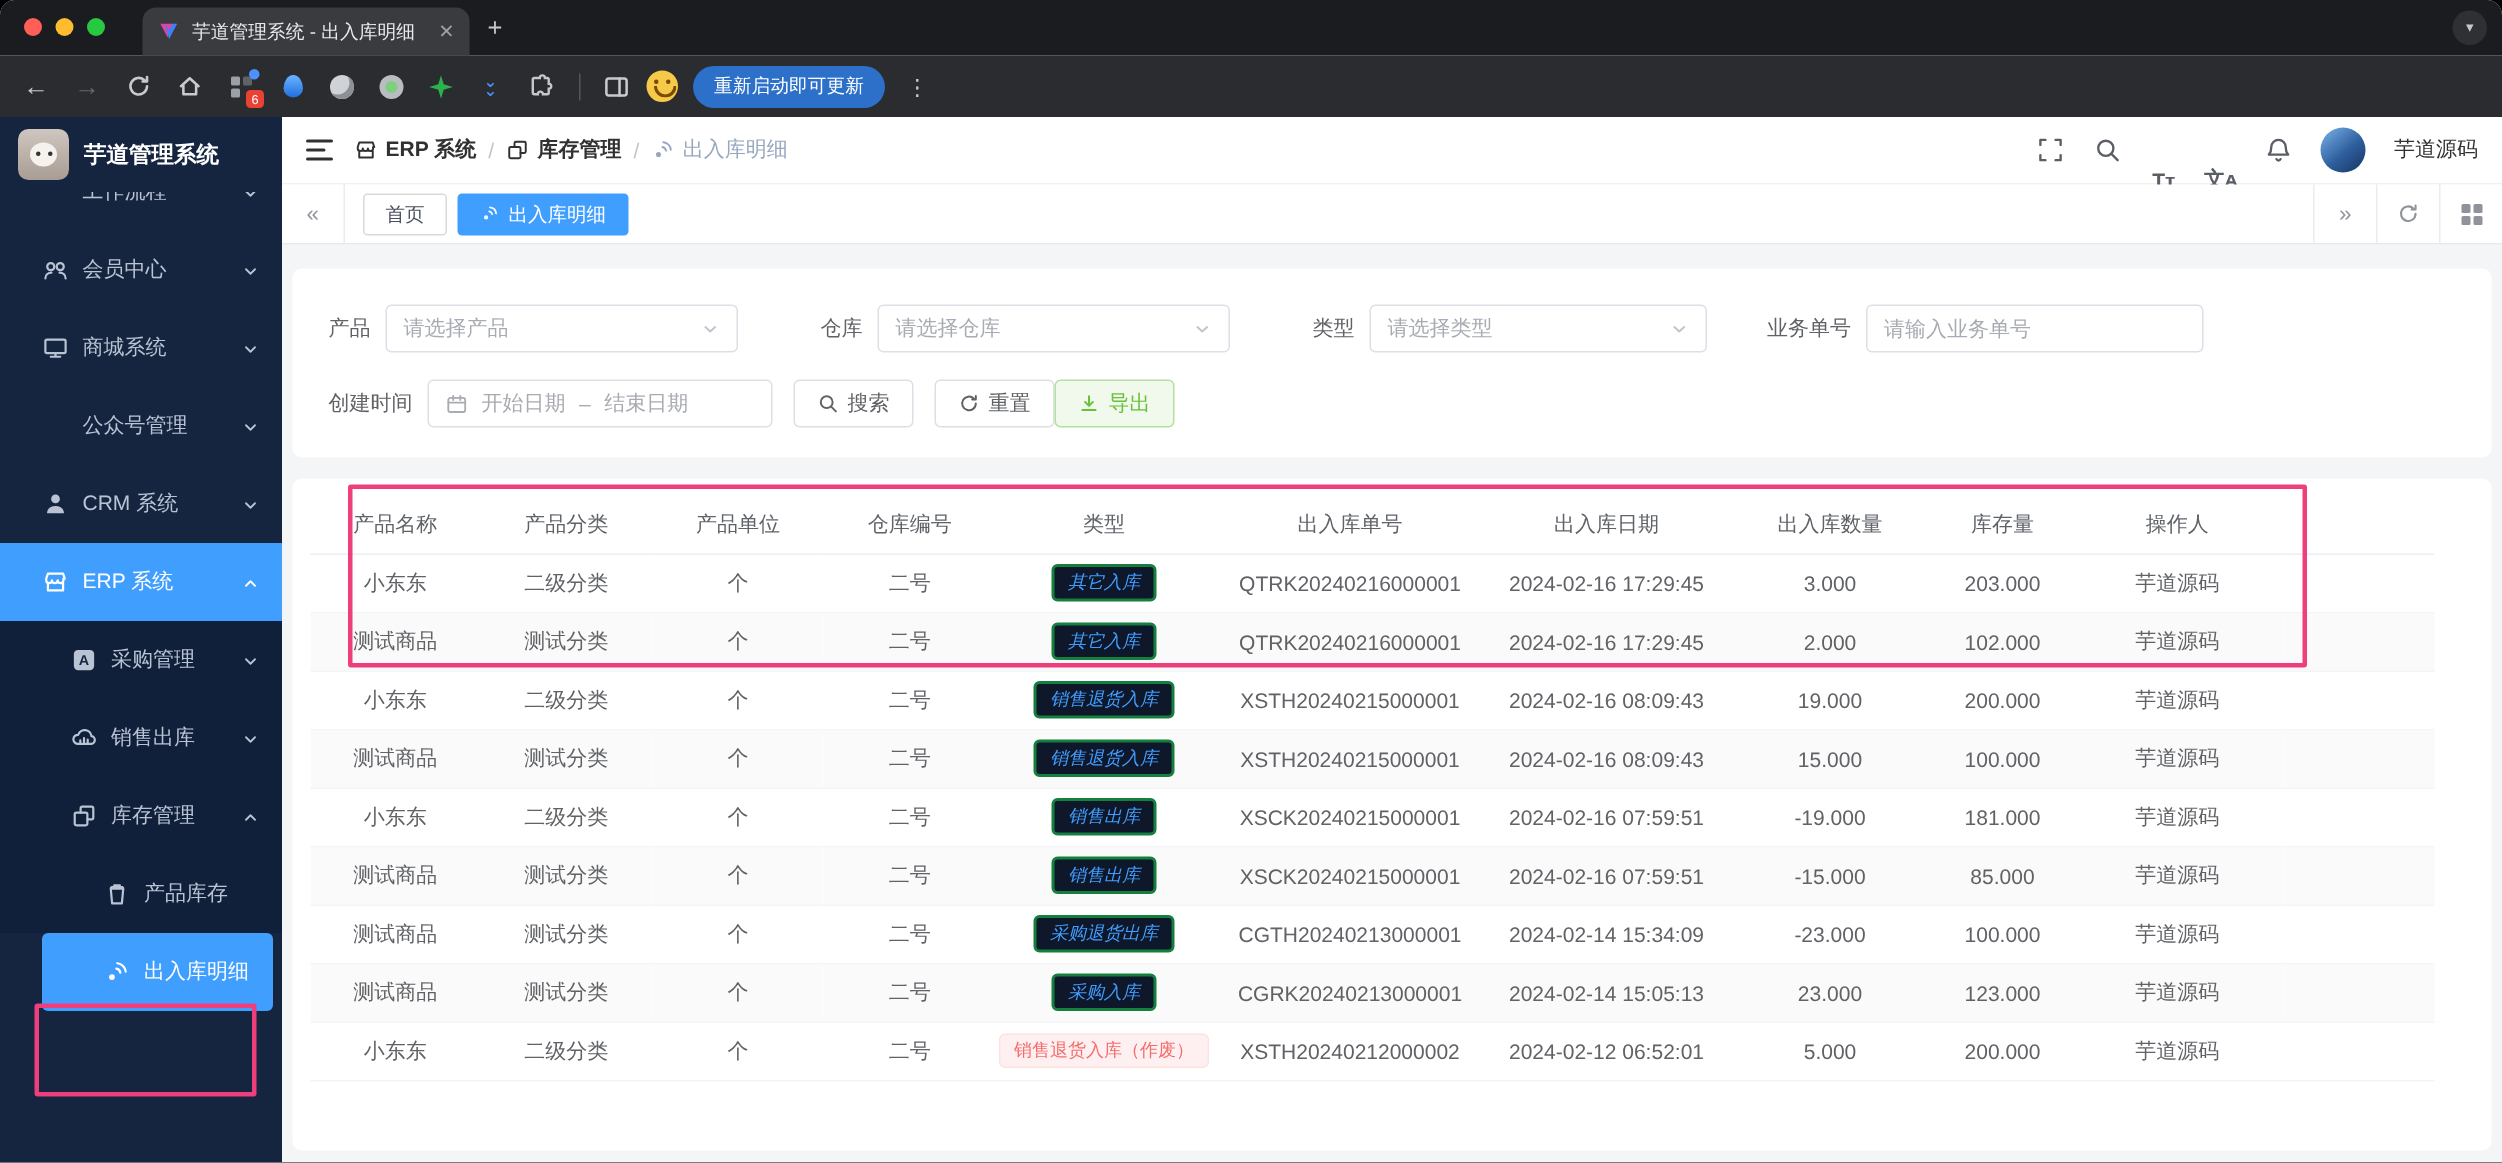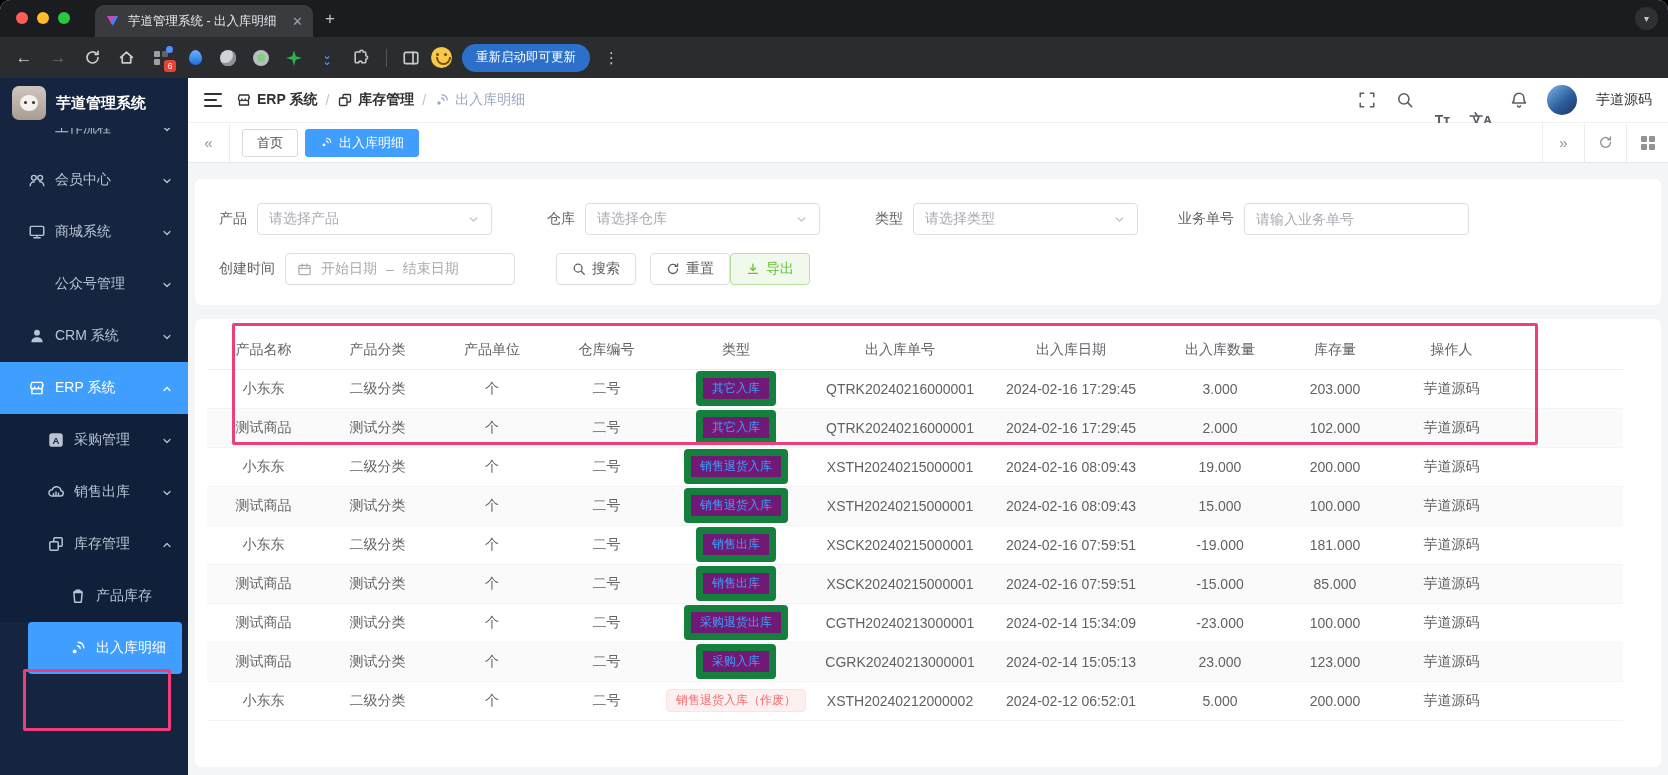--- a/index.html
+++ b/index.html
@@ -140,21 +140,21 @@
   .btn.success { background:#f0f9eb; border-color:#b3e19d; color:#67c23a; }
   .btn.success svg { stroke:#67c23a; }
 
   .table-card { margin-top:14px; padding:12px; height:448px; overflow:hidden; }
   table { width:1416px; table-layout:fixed; border-collapse:collapse; font-size:14px; }
   th, td { height:39px; text-align:center; font-weight:normal; color:#606266; overflow:hidden; white-space:nowrap; }
   thead th { color:#5f6368; font-weight:500; border-bottom:1px solid #ebeef5; height:38px; }
   tbody td { border-bottom:1px solid #f2f4f7; }
   tr.striped td { background:#fafafa; }
   .badge { display:inline-block; padding:3px 9px; border-radius:4px; font-size:12px; line-height:1.2; }
-  .badge.info { color:#409eff; background:#701a75; border:7px solid #15803d; }
+  .badge.info { color:#409eff; background:#0f172a; border:2px solid #15803d;font-style:italic; }
   .badge.danger { color:#f56c6c; background:#fef0f0; border:1px solid #fde2e2; }
 
   .anno { position:absolute; border:3px solid #ee3e7c; border-radius:2px; pointer-events:none; z-index:40; }
   #anno-table { left:232px; top:323px; width:1306px; height:122px; }
   #anno-sidebar { left:23px; top:669px; width:148px; height:62px; }
 </style>
 </head>
 <body>
 
 <div class="screen">
@@ -473,21 +473,21 @@
               <div class="fdate" style="width:230px">
                 <svg viewBox="0 0 16 16">
                     <rect x="2" y="3.5" width="12" height="10" rx="1.5"></rect>
                     <path d="M2 6.8h12M5.5 2v3M10.5 2v3"></path>
                   </svg>
                 <span class="placeholder">开始日期</span>
                 <span class="dsep">–</span>
                 <span class="placeholder">结束日期</span>
               </div>
             </div>
-            <button class="btn" style="margin-left:41px">
+            <button class="btn" style="margin-left:14px">
               <svg viewBox="0 0 16 16">
                   <circle cx="7" cy="7" r="4.5"></circle>
                   <path d="M10.6 10.6L14 14"></path>
                 </svg>
               <span>搜索</span>
             </button>
             <button class="btn" style="margin-left:14px">
               <svg viewBox="0 0 16 16">
                   <path d="M13.2 8A5.2 5.2 0 1 1 11.6 4.2M13.2 2.2V5h-2.8"></path>
                 </svg>

